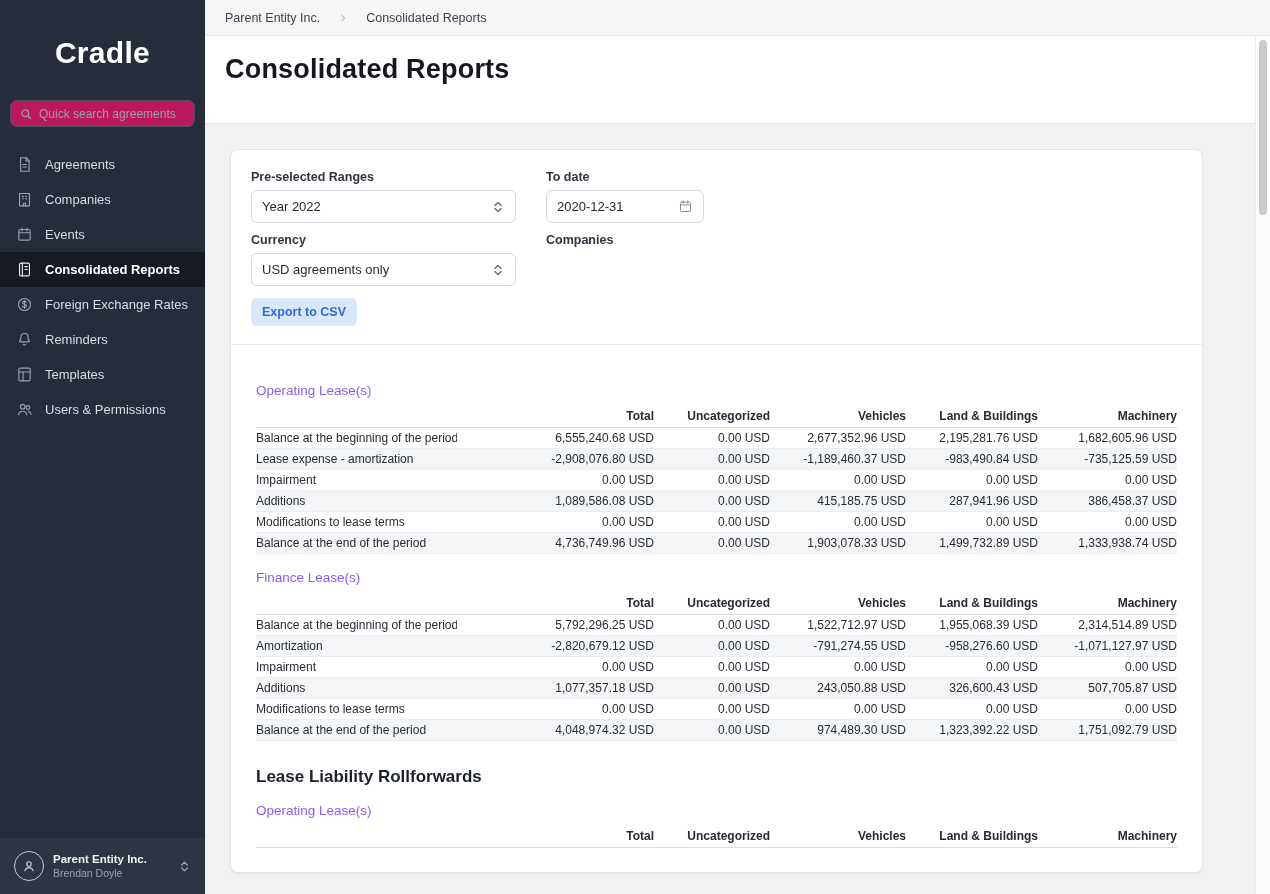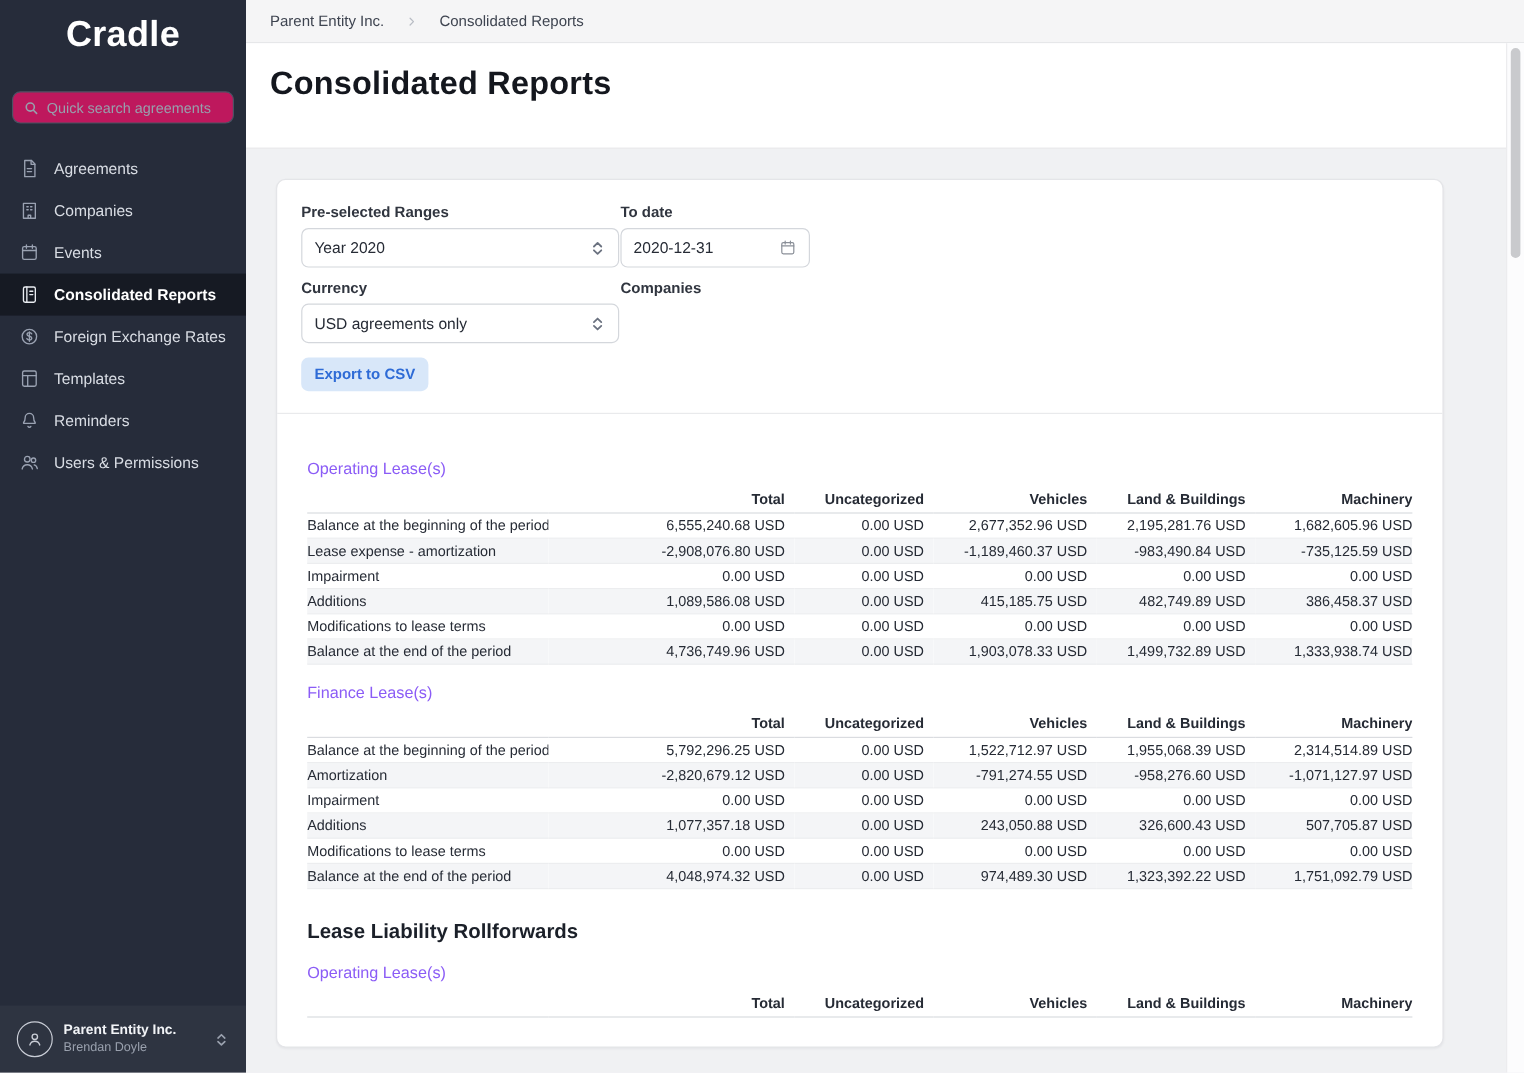--- a/index.html
+++ b/index.html
@@ -4,21 +4,21 @@
 <style>
   * { box-sizing: border-box; margin: 0; padding: 0; }
   html,body { width:1270px; height:894px; overflow:hidden; }
   body { font-family:"Liberation Sans","DejaVu Sans",sans-serif; background:#F0F1F3; color:#262B35; }
   svg { display:block; }
 
   .app { display:flex; width:1270px; height:894px; }
 
   
   .sidebar { width:205px; flex-shrink:0; background:#262C3A; position:relative; display:flex; flex-direction:column; }
-  .logo { margin-top:12px; text-align:center; font-size:30px; font-weight:700; color:#FFFFFF; letter-spacing:.3px; }
+  .logo { margin-top:36px; text-align:center; font-size:30px; font-weight:700; color:#FFFFFF; letter-spacing:.3px; }
   .search-box { margin:30px 10px 0; height:27px; background:#be185d; border:1px solid #4A5263; border-radius:7px; display:flex; align-items:center; gap:7px; padding:0 9px; }
   .search-box svg { width:12px; height:12px; color:#98A0AD; flex-shrink:0; }
   .search-box input { flex:1; min-width:0; background:transparent; border:none; outline:none; font:12px "Liberation Sans","DejaVu Sans",sans-serif; color:#D3D7DE; }
   .search-box input::placeholder { color:#98A0AD; }
   .nav { margin-top:20px; }
   .nav-item { height:35px; display:flex; align-items:center; gap:12px; padding:0 16px; font-size:13px; color:#D9DDE4; cursor:pointer; }
   .nav-item svg { width:17px; height:17px; color:#9AA2B2; flex-shrink:0; }
   .nav-item.active { background:#161A23; color:#FFFFFF; font-weight:700; }
   .nav-item.active svg { color:#EAEDF2; }
   .account { position:absolute; left:0; right:0; bottom:0; padding:13px 14px; display:flex; align-items:center; gap:9px; background:rgba(255,255,255,0.04); cursor:pointer; }
@@ -39,21 +39,21 @@
   .page-title { font-size:27px; font-weight:800; color:#14171E; letter-spacing:.2px; margin-bottom:24px; }
   .tabs { display:flex; gap:8px; }
   .tab { padding:7px 12px; font-size:13px; font-weight:500; color:#3F4754; border-radius:6px; cursor:pointer; white-space:nowrap; }
   .tab.active { background:#DBE7FA; color:#2365D6; font-weight:600; }
 
   .content { flex:1; overflow:hidden; padding:25px 0 0 25px; }
   .panel { width:973px; background:#FFFFFF; border:1px solid #E4E5E8; border-radius:8px; box-shadow:0 1px 2px rgba(20,25,40,.05); }
 
   
   .filters { padding:20px 20px 18px; border-bottom:1px solid #E9EAEC; }
-  .filter-row { display:flex; gap:1px; }
+  .filter-row { display:flex; gap:30px; }
   .filter-row + .filter-row { margin-top:10px; }
   .field { display:flex; flex-direction:column; }
   .field-label { font-size:12.5px; font-weight:700; color:#30353F; margin-bottom:6px; }
   .input { height:33px; border:1px solid #D4D7DC; border-radius:6px; background:#FFFFFF; display:flex; align-items:center; justify-content:space-between; gap:8px; padding:0 10px; font-size:13px; color:#262B35; cursor:pointer; }
   .select { width:265px; }
   .date-input { width:158px; }
   .date-input input { flex:1; min-width:0; border:none; outline:none; background:transparent; font:13px "Liberation Sans","DejaVu Sans",sans-serif; color:#262B35; }
   .input .updown { width:14px; height:14px; color:#6B7280; flex-shrink:0; }
   .input .cal { width:15px; height:15px; color:#8A8F98; flex-shrink:0; }
   .export-btn { margin-top:12px; display:inline-flex; align-items:center; padding:7px 11px; background:#D8E7F9; color:#2E6BD6; font-size:12.5px; font-weight:700; border:none; border-radius:6px; cursor:pointer; font-family:inherit; }
@@ -129,32 +129,32 @@
       <div class="nav-item">
         <svg viewBox="0 0 24 24" fill="none" stroke="currentColor" stroke-width="1.6" stroke-linecap="round" stroke-linejoin="round">
             <circle cx="12" cy="12" r="8.5"></circle>
             <path d="M12 6.5v11"></path>
             <path d="M14.7 8.8c-.6-.9-1.5-1.4-2.7-1.4-1.6 0-2.8.9-2.8 2.1 0 2.6 5.6 1.6 5.6 4.2 0 1.3-1.2 2.2-2.8 2.2-1.4 0-2.4-.6-3-1.6"></path>
           </svg>
         <span>Foreign Exchange Rates</span>
       </div>
       <div class="nav-item">
         <svg viewBox="0 0 24 24" fill="none" stroke="currentColor" stroke-width="1.6" stroke-linecap="round" stroke-linejoin="round">
+            <path d="M12 3.5a5 5 0 0 1 5 5c0 3.2.7 4.6 1.8 5.8.3.4 0 1-.5 1H5.7c-.5 0-.8-.6-.5-1C6.3 13.1 7 11.7 7 8.5a5 5 0 0 1 5-5z"></path>
+            <path d="M10.3 18.8a1.9 1.9 0 0 0 3.4 0"></path>
+          </svg>
+        <span>Reminders</span>
+      </div>
+      <div class="nav-item">
+        <svg viewBox="0 0 24 24" fill="none" stroke="currentColor" stroke-width="1.6" stroke-linecap="round" stroke-linejoin="round">
             <rect x="4" y="3" width="16" height="18" rx="2"></rect>
             <path d="M4 8.5h16"></path>
             <path d="M10 8.5V21"></path>
           </svg>
         <span>Templates</span>
-      </div>
-      <div class="nav-item">
-        <svg viewBox="0 0 24 24" fill="none" stroke="currentColor" stroke-width="1.6" stroke-linecap="round" stroke-linejoin="round">
-            <path d="M12 3.5a5 5 0 0 1 5 5c0 3.2.7 4.6 1.8 5.8.3.4 0 1-.5 1H5.7c-.5 0-.8-.6-.5-1C6.3 13.1 7 11.7 7 8.5a5 5 0 0 1 5-5z"></path>
-            <path d="M10.3 18.8a1.9 1.9 0 0 0 3.4 0"></path>
-          </svg>
-        <span>Reminders</span>
       </div>
       <div class="nav-item">
         <svg viewBox="0 0 24 24" fill="none" stroke="currentColor" stroke-width="1.6" stroke-linecap="round" stroke-linejoin="round">
             <circle cx="9.5" cy="8" r="3.3"></circle>
             <path d="M3.5 19.5c.6-3.1 2.9-5 6-5s5.4 1.9 6 5"></path>
             <circle cx="16.8" cy="9.2" r="2.6"></circle>
             <path d="M17.6 14.7c2 .5 3.3 2 3.7 4.3"></path>
           </svg>
         <span>Users &amp; Permissions</span>
       </div>
@@ -195,21 +195,21 @@
     </div>
 
     <div class="content">
       <div class="panel">
 
         <div class="filters">
           <div class="filter-row">
             <div class="field">
               <label class="field-label">Pre-selected Ranges</label>
               <div class="input select">
-                <span>Year 2020</span>
+                <span>Year 2022</span>
                 <svg class="updown" viewBox="0 0 16 16" fill="none" stroke="currentColor" stroke-width="1.7" stroke-linecap="round" stroke-linejoin="round">
                     <path d="M4.5 6.2 8 2.8l3.5 3.4"></path>
                     <path d="M4.5 9.8 8 13.2l3.5-3.4"></path>
                   </svg>
               </div>
             </div>
             <div class="field">
               <label class="field-label">To date</label>
               <div class="input date-input">
                 <input value="2020-12-31" style="">
@@ -275,21 +275,21 @@
                     <td>0.00 USD</td>
                     <td>0.00 USD</td>
                     <td>0.00 USD</td>
                     <td>0.00 USD</td>
                   </tr>
                   <tr>
                     <td class="label-col">Additions</td>
                     <td>1,089,586.08 USD</td>
                     <td>0.00 USD</td>
                     <td>415,185.75 USD</td>
-                    <td>482,749.89 USD</td>
+                    <td>287,941.96 USD</td>
                     <td>386,458.37 USD</td>
                   </tr>
                   <tr>
                     <td class="label-col">Modifications to lease terms</td>
                     <td>0.00 USD</td>
                     <td>0.00 USD</td>
                     <td>0.00 USD</td>
                     <td>0.00 USD</td>
                     <td>0.00 USD</td>
                   </tr>

